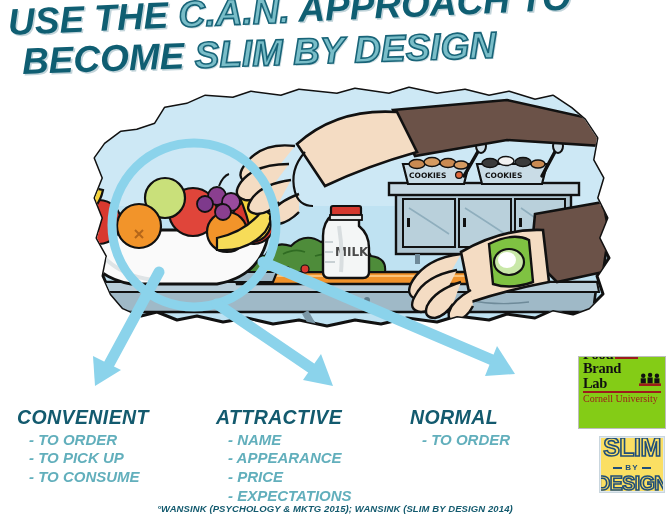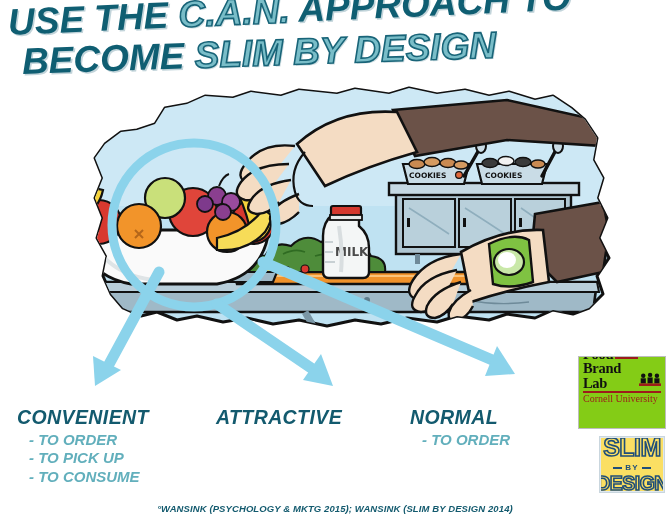--- a/index.html
+++ b/index.html
@@ -406,20 +406,26 @@
       <div class="col-head">CONVENIENT</div>
       <ul class="col-list">
         <li>TO ORDER</li>
         <li>TO PICK UP</li>
         <li>TO CONSUME</li>
       </ul>
     </div>
 
     <div class="col col-attractive">
       <div class="col-head">ATTRACTIVE</div>
+      <ul class="col-list">
+        <li>NAME</li>
+        <li>APPEARANCE</li>
+        <li>PRICE</li>
+        <li>EXPECTATIONS</li>
+      </ul>
     </div>
 
     <div class="col col-normal">
       <div class="col-head">NORMAL</div>
       <ul class="col-list">
         <li>TO ORDER</li>
       </ul>
     </div>
   </div>
 

